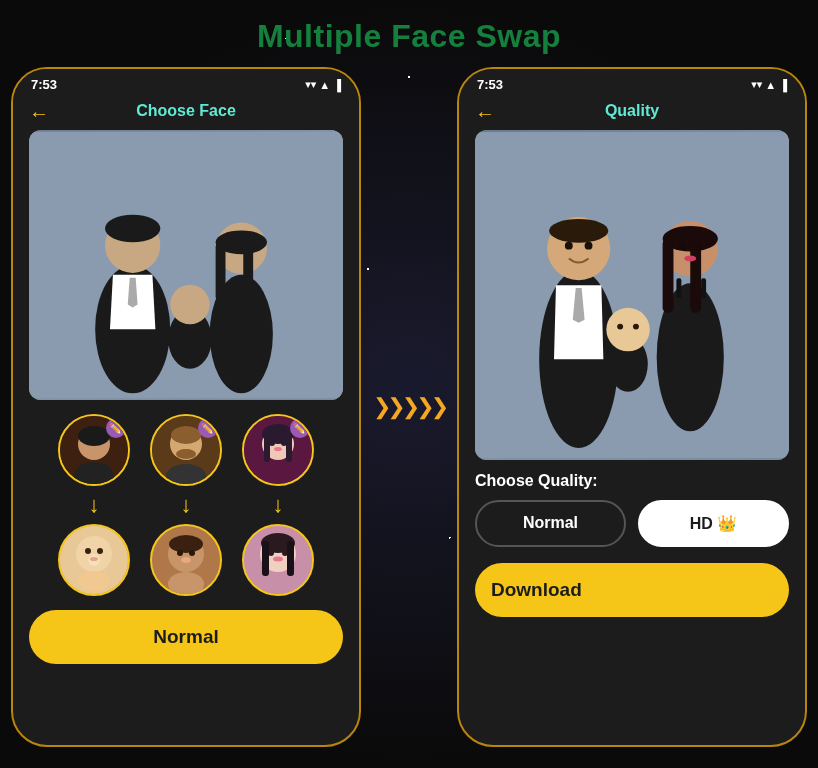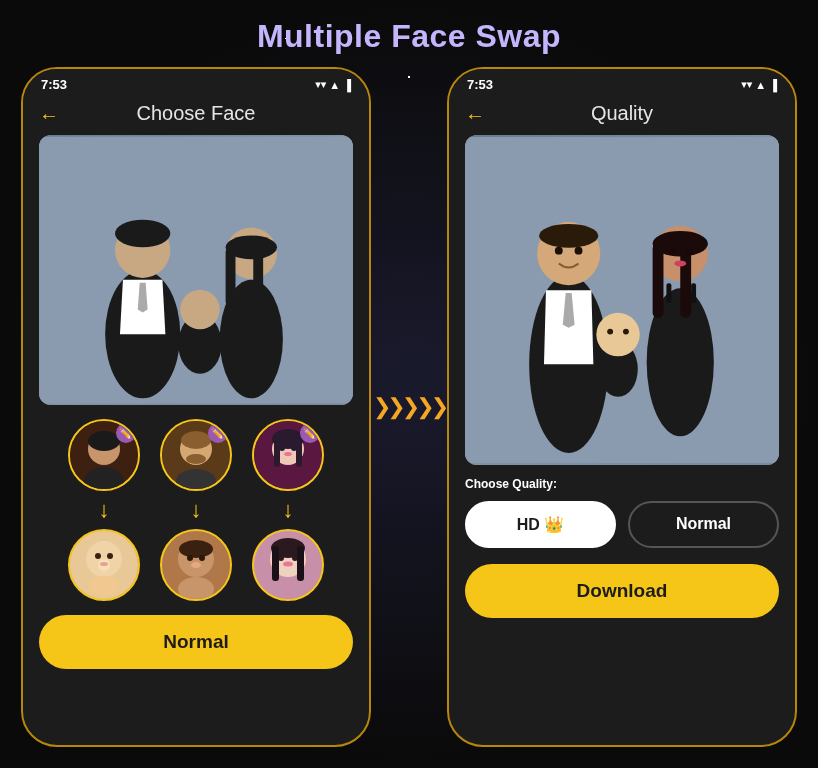--- a/index.html
+++ b/index.html
@@ -42,34 +42,34 @@
         radial-gradient(1px 1px at 85% 85%, white 100%, transparent),
         radial-gradient(1px 1px at 95% 25%, white 100%, transparent),
         radial-gradient(1.5px 1.5px at 5% 65%, rgba(255,255,255,0.7) 100%, transparent),
         radial-gradient(1.5px 1.5px at 92% 10%, rgba(255,255,255,0.7) 100%, transparent);
     }
 
     .page-title {
       position: relative;
       z-index: 10;
       text-align: center;
-      color: #c4b5fd;
+      color: #15803d;
       font-size: 32px;
       font-weight: 900;
       padding: 18px 0 12px;
       letter-spacing: 0.5px;
     }
 
     .phones-container {
       position: relative;
       z-index: 10;
       display: flex;
       align-items: center;
       justify-content: center;
-      gap: 0px;
+      gap: 10px;
       padding: 0 18px;
     }
 
     .arrow-divider {
       display: flex;
       align-items: center;
       justify-content: center;
       width: 60px;
       flex-shrink: 0;
       font-size: 28px;
@@ -122,23 +122,23 @@
       background: #1c1c1c;
     }
     .back-arrow {
       position: absolute;
       left: 16px;
       color: #f5c518;
       font-size: 20px;
       font-weight: bold;
     }
     .header-title {
-      color: #e5e5e5;
-      font-size: 20px;
-      font-weight: 400;
+      color: #5eead4;
+      font-size: 16px;
+      font-weight: 700;
     }
 
     
     .photo-area {
       margin: 0 16px;
       border-radius: 12px;
       overflow: hidden;
       background: #888;
       flex-shrink: 0;
     }
@@ -227,21 +227,21 @@
       flex-shrink: 0;
     }
 
     
     .quality-section {
       padding: 12px 16px 8px;
       flex-shrink: 0;
     }
     .quality-label {
       color: white;
-      font-size: 12px;
+      font-size: 16px;
       font-weight: 600;
       margin-bottom: 10px;
     }
     .quality-buttons {
       display: flex;
       gap: 12px;
     }
     .quality-btn {
       flex: 1;
       padding: 12px 0;
@@ -265,21 +265,20 @@
     .download-btn {
       margin: 8px 16px 16px;
       background: #f5c518;
       border: none;
       border-radius: 30px;
       padding: 16px;
       font-size: 19px;
       font-weight: 700;
       color: #1c1c1c;
       cursor: pointer;
-      text-align: center;
       flex-shrink: 0;
     }
 
     
     .face-neymar { background: linear-gradient(135deg, #2c1810, #5a3020); }
     .face-messi { background: linear-gradient(135deg, #3d2810, #7a5530); }
     .face-girl { background: linear-gradient(135deg, #3d1030, #8a3060); }
     .face-baby { background: linear-gradient(135deg, #e8c8a0, #d4a870); }
     .face-man { background: linear-gradient(135deg, #c4956a, #a0724a); }
     .face-woman { background: linear-gradient(135deg, #d4a8c0, #b88aa0); }
@@ -488,20 +487,20 @@
 
           <rect x="204" y="148" width="5" height="20" rx="2" fill="#111"></rect>
           <rect x="229" y="148" width="5" height="20" rx="2" fill="#111"></rect>
         </svg>
       </div>
     </div>
 
     <div class="quality-section">
       <div class="quality-label">Choose Quality:</div>
       <div class="quality-buttons">
+        <div class="quality-btn normal">Normal</div>
         <div class="quality-btn hd">HD 👑</div>
-        <div class="quality-btn normal">Normal</div>
       </div>
     </div>
 
     <div class="download-btn">Download</div>
   </div>
 </div>
 
 </body></html>

